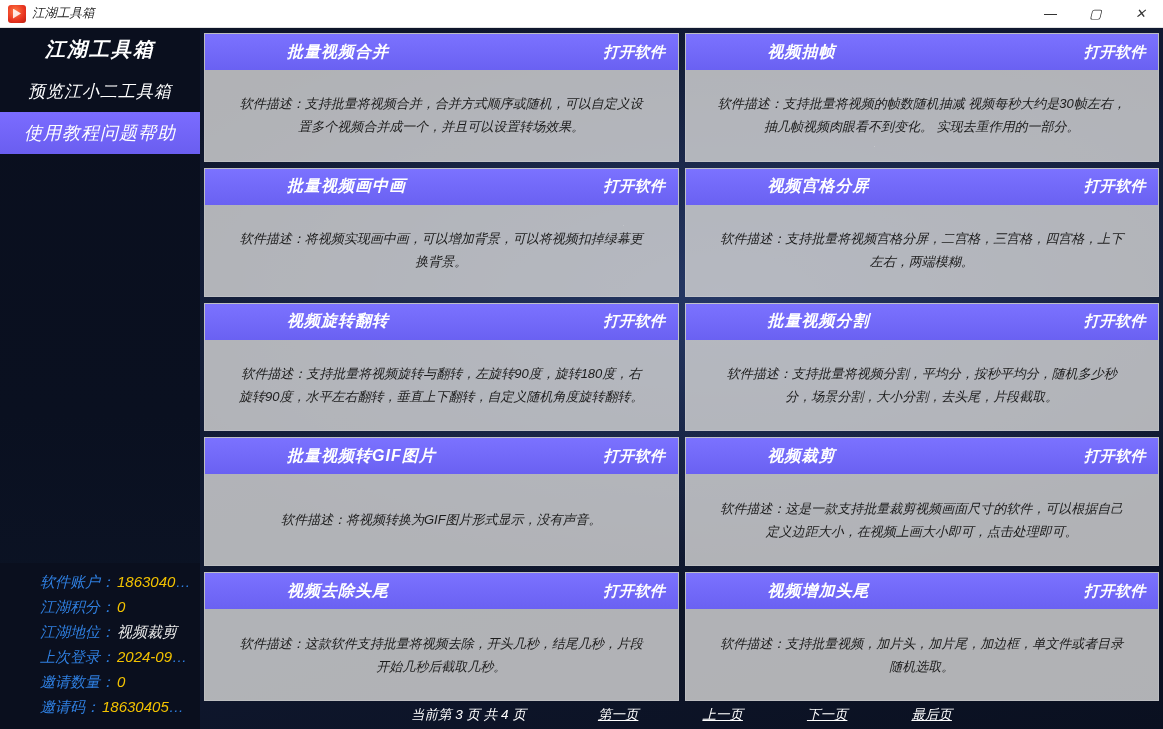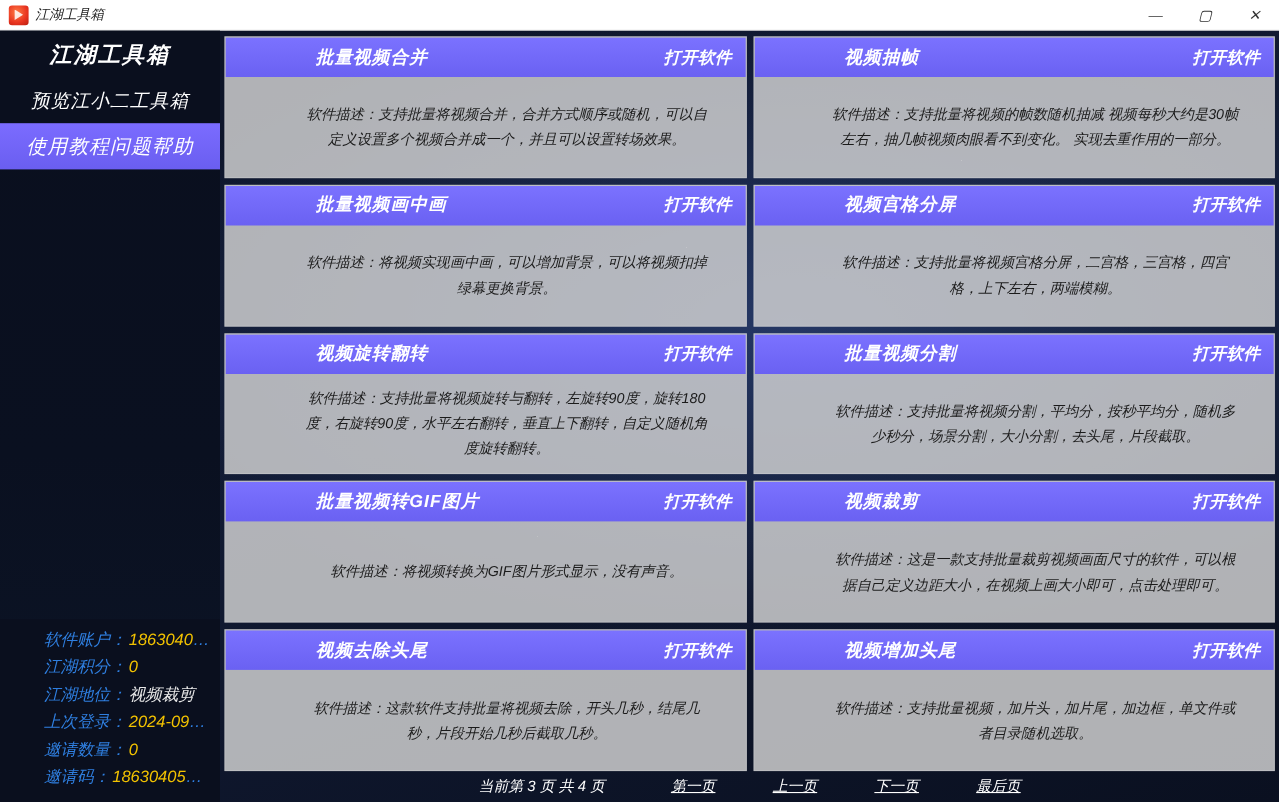--- a/index.html
+++ b/index.html
@@ -187,30 +187,29 @@
   .card-desc {
     flex: 1 1 auto;
     display: flex;
     align-items: center;
     justify-content: center;
     text-align: center;
     padding: 4px 30px;
     color: #1b1b1b;
     font-size: 13px;
     line-height: 23px;
-    margin-left: 39px;
   }
 
   
   .pager {
     flex: 0 0 28px;
     display: flex;
     align-items: center;
     justify-content: center;
-    gap: 0;
+    gap: 12px;
     color: #ffffff;
     font-size: 13.5px;
   }
   .pager .pageinfo { margin-right: 60px; }
   .pager .plink {
     color: #ffffff;
     text-decoration: underline;
     margin: 0 52px 0 0;
   }
   .pager .plink:last-child { margin-right: 0; }

